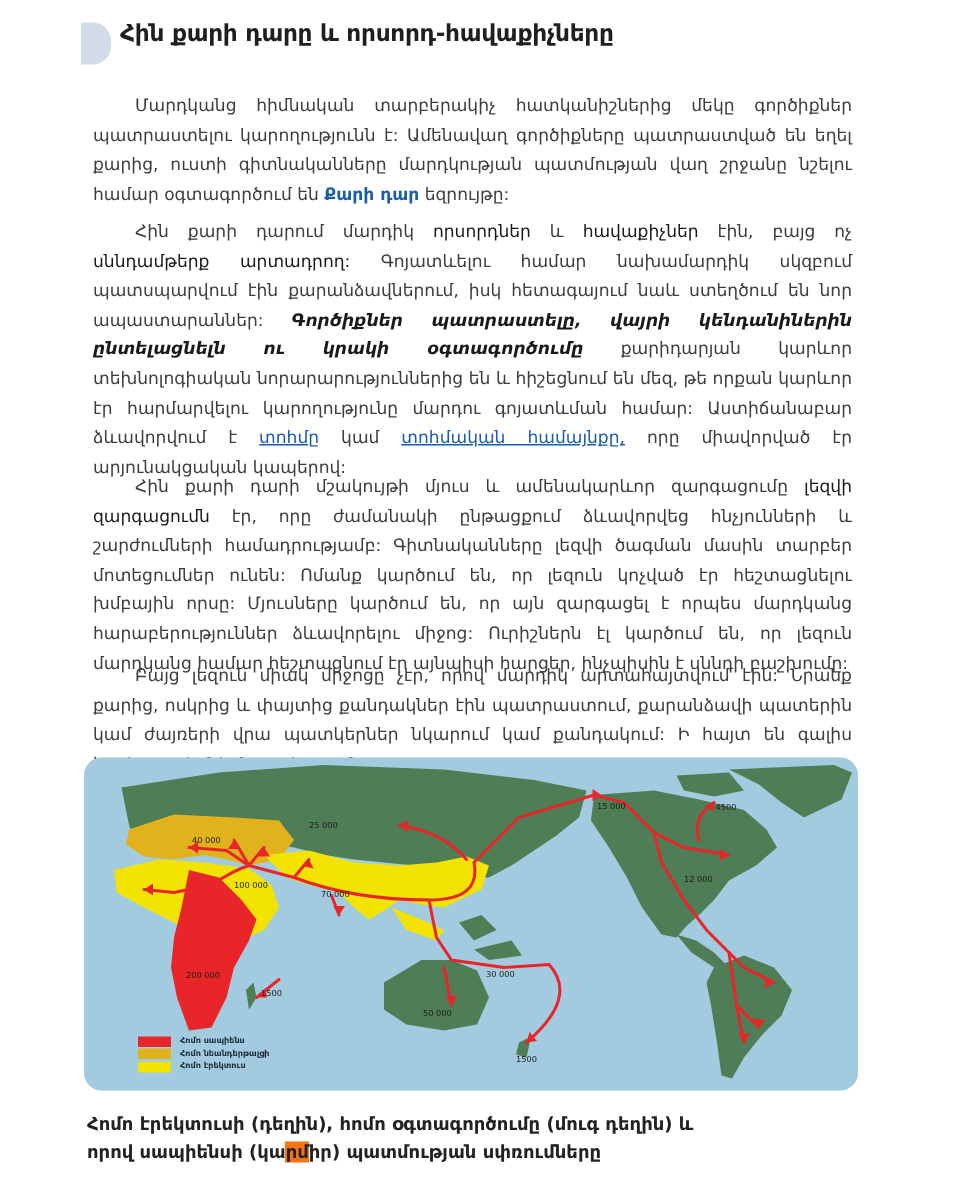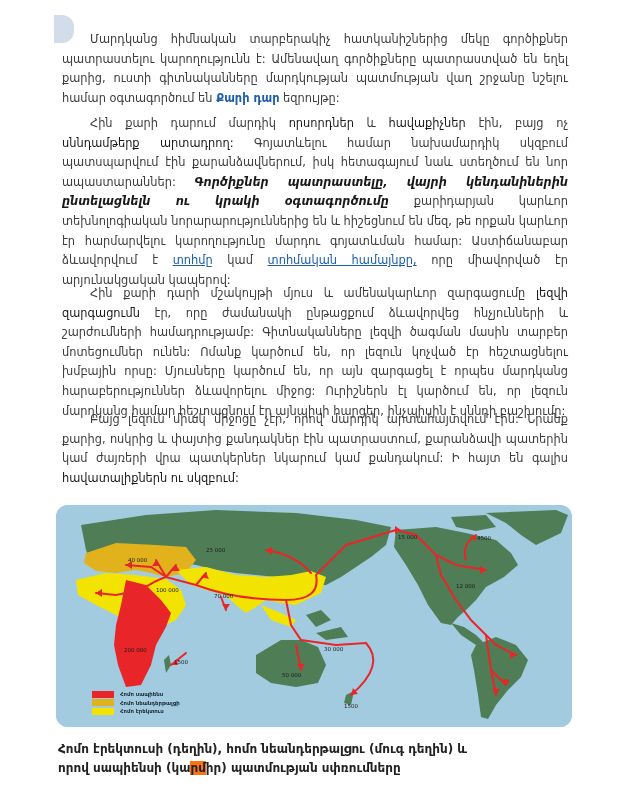--- a/index.html
+++ b/index.html
@@ -1,21 +1,21 @@
 <!DOCTYPE html>
 <html><head>
 <meta charset="utf-8">
 <style>
   * { margin: 0; padding: 0; box-sizing: border-box; }
   html, body { width: 639px; height: 789px; background: #ffffff; overflow: hidden; }
   body { font-family: "DejaVu Sans", sans-serif; color: #3a3a3a; position: relative; }
   .page { position: absolute; left: 0; top: 0; width: 639px; height: 789px; }
   .title-marker { position: absolute; left: 54px; top: 15px; width: 20px; height: 28px; background: #d3dde9; border-radius: 0 12px 12px 0; }
   .title { position: absolute; left: 80px; top: 13px; font-size: 15.5px; font-weight: bold; color: #1f1f1f; letter-spacing: -0.2px; }
-  .body-text { position: absolute; left: 62px; width: 506px; font-size: 11.4px; line-height: 19.6px; text-align: justify; color: #3d3d3d; }
+  .body-text { position: absolute; left: 62px; width: 506px; font-size: 11.4px; line-height: 19.6px; text-align: justify; color: #3d3d3d; margin-top: 31px; }
   .p1 { top: 30px; }
   .p2 { top: 114px; }
   .p3 { top: 284px; }
   .p4 { top: 410px; }
   .indent { display: inline-block; width: 28px; }
   .b { font-weight: normal; color: #1a1a1a; }
   .bi { font-weight: bold; font-style: italic; color: #1a1a1a; }
   .blue { color: #1b5da8; font-weight: bold; }
   .blue-u { color: #1b5da8; font-weight: normal; text-decoration: underline; }
   .map-wrap { position: absolute; left: 56px; top: 505px; width: 516px; height: 222px; border-radius: 12px; overflow: hidden; background: #a3cbe0; }
@@ -27,20 +27,21 @@
   .legend-text { font-size: 5.4px; color: #1b2a35; font-weight: bold; }
   .caption { position: absolute; left: 58px; top: 740px; font-size: 12px; line-height: 18.5px; font-weight: bold; color: #222; }
   .sel { background: #f97316; }
 </style>
 </head>
 <body>
 
 <div class="page">
 
   <div class="title-marker"></div>
+  <h1 class="title">Հին քարի դարը և որսորդ-հավաքիչները</h1>
 
   <p class="body-text p1"><span class="indent"></span><span>Մարդկանց հիմնական տարբերակիչ հատկանիշներից մեկը գործիքներ պատրաստելու կարողությունն է: Ամենավաղ գործիքները պատրաստված են եղել քարից, ուստի գիտնականները մարդկության պատմության վաղ շրջանը նշելու համար օգտագործում են </span><span class="blue">Քարի դար</span><span> եզրույթը:</span></p>
 
   <p class="body-text p2"><span class="indent"></span><span>Հին քարի դարում մարդիկ </span><span class="b">որսորդներ</span><span> և </span><span class="b">հավաքիչներ</span><span> էին, բայց ոչ </span><span class="b">սննդամթերք արտադրող:</span><span> Գոյատևելու համար նախամարդիկ սկզբում պատսպարվում էին քարանձավներում, իսկ հետագայում նաև ստեղծում են նոր ապաստարաններ: </span><span class="bi">Գործիքներ պատրաստելը, վայրի կենդանիներին ընտելացնելն ու կրակի օգտագործումը</span><span> քարիդարյան կարևոր տեխնոլոգիական նորարարություններից են և հիշեցնում են մեզ, թե որքան կարևոր էր հարմարվելու կարողությունը մարդու գոյատևման համար: Աստիճանաբար ձևավորվում է </span><span class="blue-u">տոհմը</span><span> կամ </span><span class="blue-u">տոհմական համայնքը,</span><span> որը միավորված էր արյունակցական կապերով:</span></p>
 
   <p class="body-text p3"><span class="indent"></span><span>Հին քարի դարի մշակույթի մյուս և ամենակարևոր զարգացումը </span><span class="b">լեզվի զարգացումն</span><span> էր, որը ժամանակի ընթացքում ձևավորվեց հնչյունների և շարժումների համադրությամբ: Գիտնականները լեզվի ծագման մասին տարբեր մոտեցումներ ունեն: Ոմանք կարծում են, որ լեզուն կոչված էր հեշտացնելու խմբային որսը: Մյուսները կարծում են, որ այն զարգացել է որպես մարդկանց հարաբերություններ ձևավորելու միջոց: Ուրիշներն էլ կարծում են, որ լեզուն մարդկանց համար հեշտացնում էր այնպիսի հարցեր, ինչպիսին է սննդի բաշխումը:</span></p>
 
   <p class="body-text p4"><span class="indent"></span><span>Բայց լեզուն միակ միջոցը չէր, որով մարդիկ արտահայտվում էին: Նրանք քարից, ոսկրից և փայտից քանդակներ էին պատրաստում, քարանձավի պատերին կամ ժայռերի վրա պատկերներ նկարում կամ քանդակում: Ի հայտ են գալիս </span><span class="b">հավատալիքներն ու սկզբում:</span></p>
 
   <div class="map-wrap">
@@ -141,17 +142,17 @@
       <span class="legend-swatch" style="background:#e2b21c"></span>
       <span class="legend-text">Հոմո նեանդերթալցի</span>
     </div>
     <div class="legend-row">
       <span class="legend-swatch" style="background:#f2e400"></span>
       <span class="legend-text">Հոմո էրեկտուս</span>
     </div>
   </div>
 
   <div class="caption">
-    <div>Հոմո էրեկտուսի (դեղին), հոմո նեանդերթալցու (մուգ դեղին) և</div>
+    <div>Հոմո էրեկտուսի (դեղին), հոմո օգտագործումը (մուգ դեղին) և</div>
     <div><span>որով սապիենսի (կա</span><span class="sel">րմ</span><span>իր) պատմության սփռումները</span></div>
   </div>
 
 </div>
 
 </body></html>

